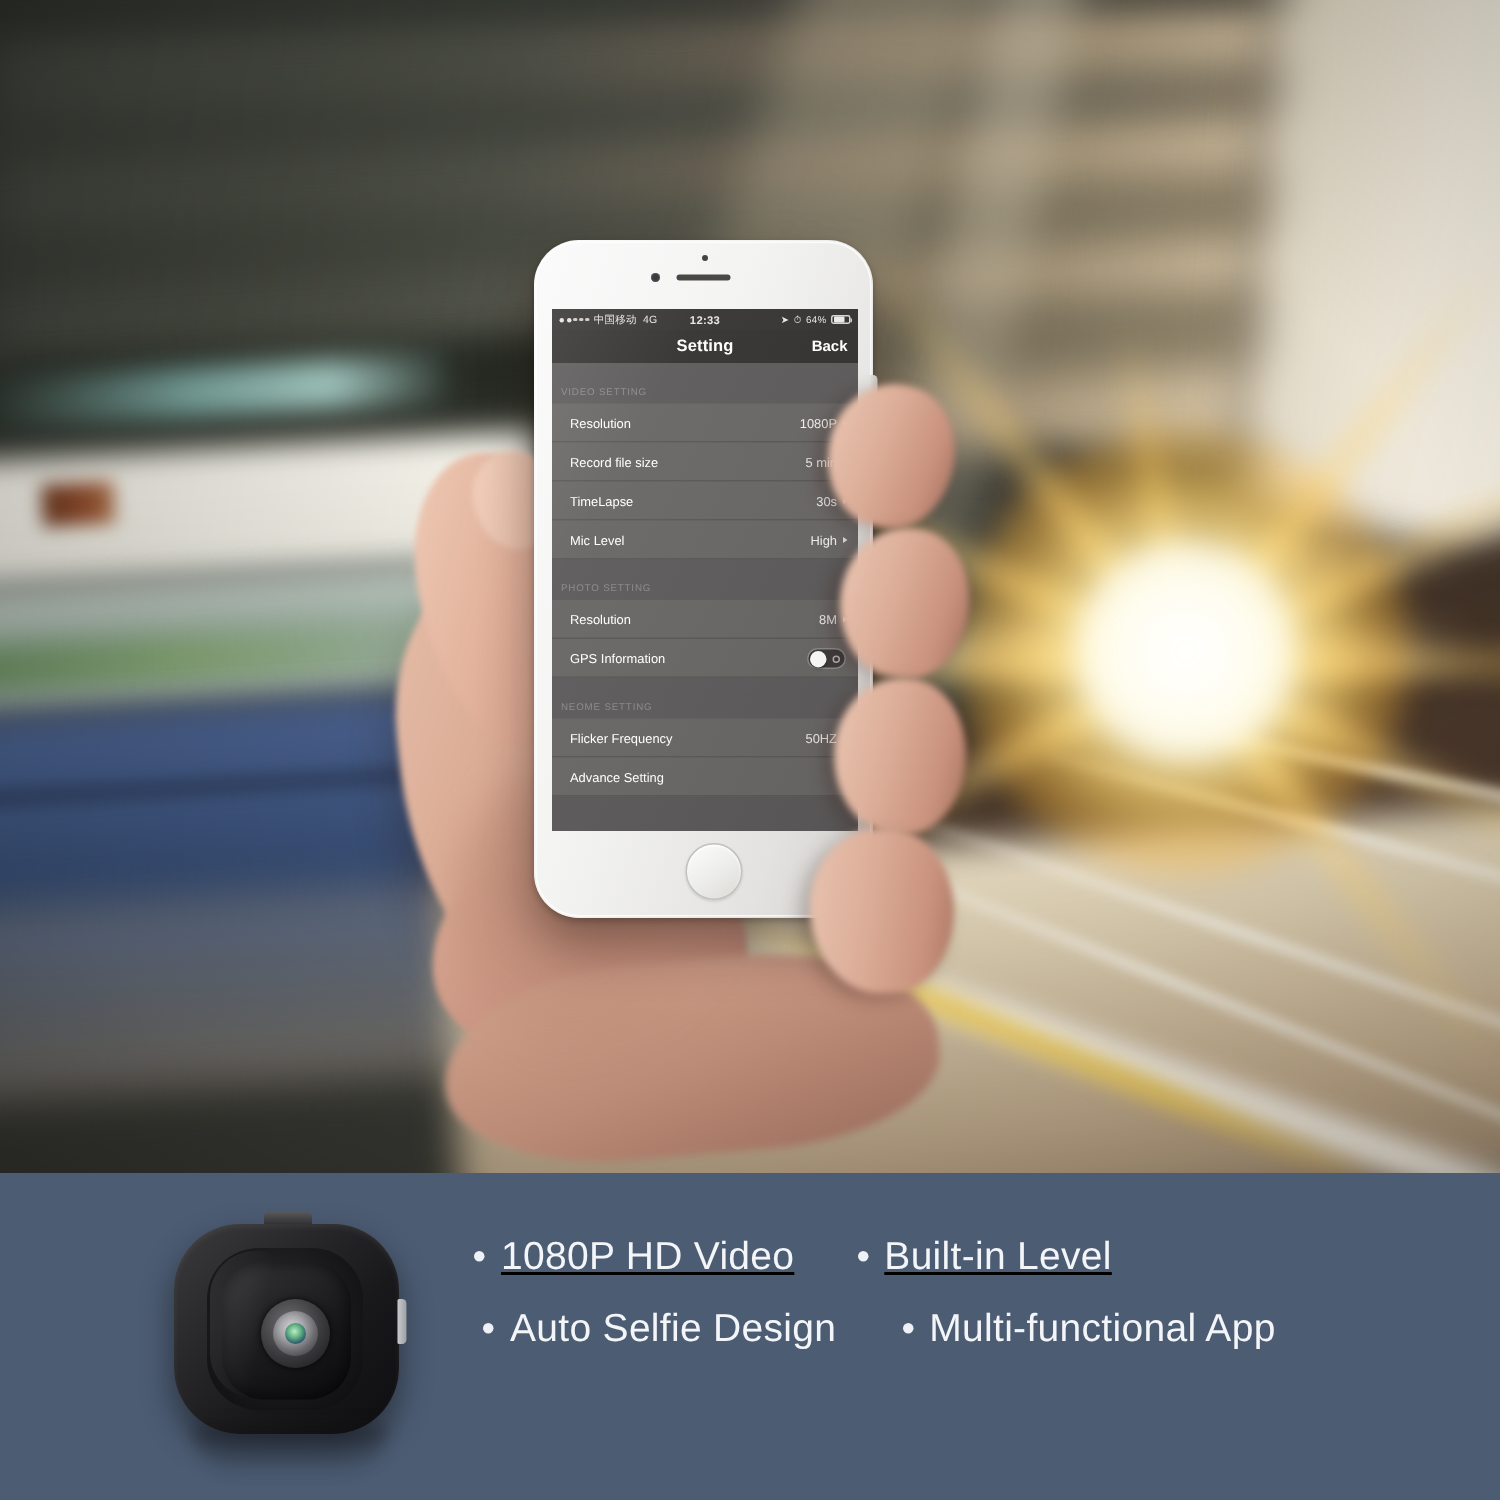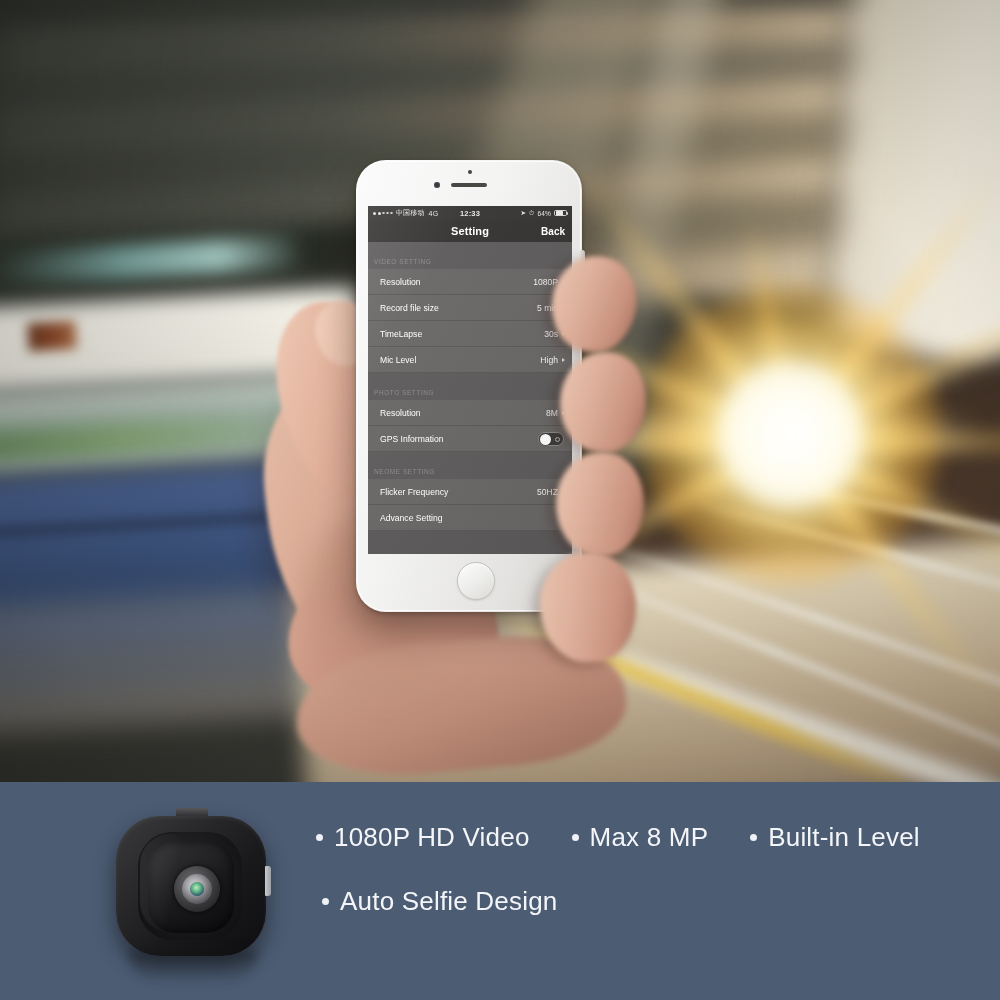--- a/index.html
+++ b/index.html
@@ -426,21 +426,21 @@
   .cam-reflect {
     position:absolute; left: 20px; top: 146px; width: 130px; height: 34px;
     background: linear-gradient(180deg, rgba(16,16,18,.40), rgba(76,92,115,0));
     border-radius: 0 0 40px 40px; filter: blur(5px);
   }
 
   .features {
     position:absolute; left: 316px; top: 40px; width: 660px;
   }
   .feat-row { display:flex; align-items:baseline; }
-  .feat-row.r1 { gap: 42px; margin-bottom: 33px; }
+  .feat-row.r1 { gap: 42px; margin-bottom: 17px; text-decoration: underline; }
   .feat-row.r2 { gap: 44px; padding-left: 6px; }
   .feat {
     display:flex; align-items:center; gap: 11px;
     color:#f3f5f8; font-size: 26px; letter-spacing:.2px;
     white-space:nowrap;
   }
   .dot { width:7px; height:7px; border-radius:50%; background:#eef1f5; flex:none; }
 </style>
 </head>
 <body>
@@ -620,30 +620,30 @@
     </div>
 
     <div class="features">
       <div class="feat-row r1">
         <span class="feat">
           <span class="dot"></span>
           <span>1080P HD Video</span>
         </span>
         <span class="feat">
           <span class="dot"></span>
-          <span>Max 8 MP</span>
-        </span>
-        <span class="feat">
-          <span class="dot"></span>
           <span>Built-in Level</span>
         </span>
       </div>
       <div class="feat-row r2">
         <span class="feat">
           <span class="dot"></span>
           <span>Auto Selfie Design</span>
         </span>
+        <span class="feat">
+          <span class="dot"></span>
+          <span>Multi-functional App</span>
+        </span>
       </div>
     </div>
 
   </div>
 
 </div>
 
 </body></html>

